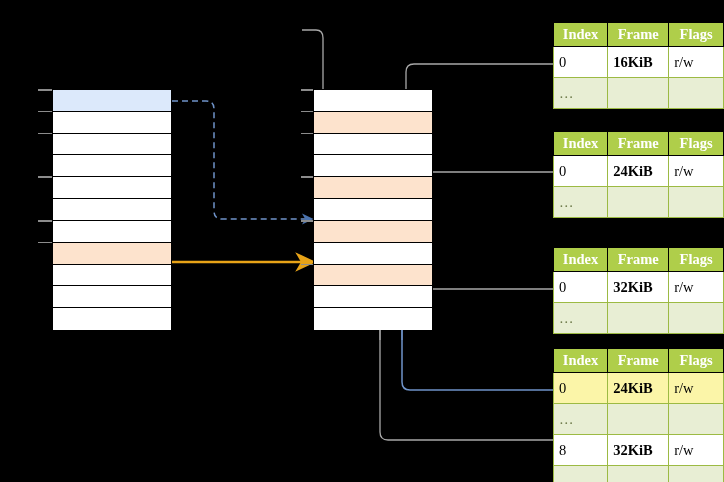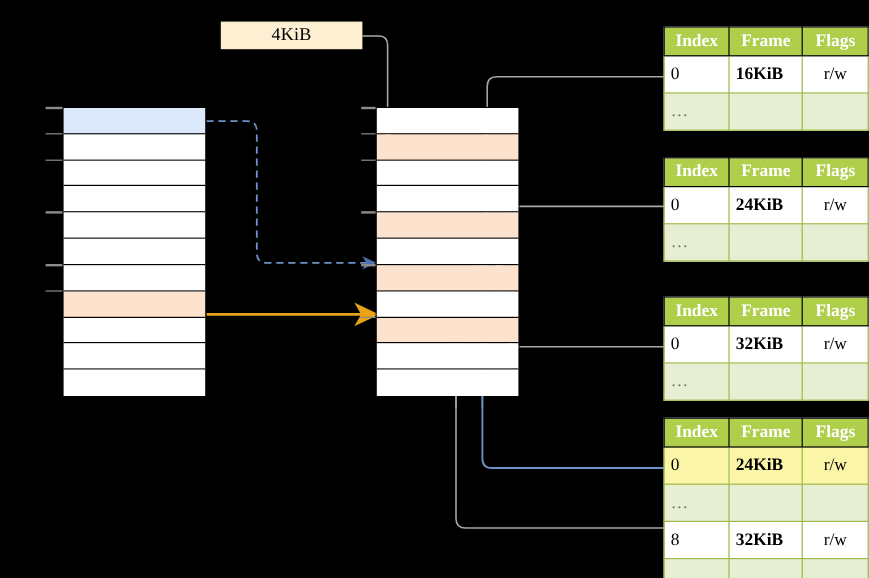--- a/index.html
+++ b/index.html
@@ -25,21 +25,21 @@
   .ptable{position:absolute;border-collapse:collapse;table-layout:fixed;
           border:1.3px solid #000;background:#fff;padding-left:16px;}
   .ptable th{background:#afce4a;color:#ffffff;font-weight:bold;font-size:14.5px;
              text-align:center;border:1.3px solid #000;padding:3px 4px;
              font-family:"Liberation Serif", serif;}
   .ptable td{font-size:14.5px;color:#000;border:1px solid #9cba43;
              padding:2px 5px;height:26px;vertical-align:middle;
              font-family:"Liberation Serif", serif;background:#fff;}
   .ptable tr.ell td{background:#e8eed4;color:#6d7a4a;letter-spacing:2px;}
   .ptable td.hl{background:#fbf5a8;}
-  .col-i{width:54px;} .col-f{width:62px;font-weight:bold;} .col-g{width:58px;text-align:center;}
+  .col-i{width:54px;} .col-f{width:62px;font-weight:bold;} .col-g{width:58px;}
 
   
   svg.wires{position:absolute;left:0;top:0;width:724px;height:482px;overflow:visible;
             pointer-events:none;}
 </style>
 </head>
 <body>
 
 <div id="stage">
 
@@ -70,23 +70,20 @@
 
     <path d="M172,101 L206,101 Q214,101 214,109 L214,211 Q214,219 222,219 L308,219" stroke="#6f93c9" stroke-width="1.5" stroke-dasharray="6,4" fill="none" marker-end="url(#ablue)"></path>
 
     <path d="M172,262 L306,262" stroke="#e8a317" stroke-width="2.4" fill="none" marker-end="url(#aorange)"></path>
 
     <line x1="380" y1="262" x2="380" y2="340" stroke="#a8a8a8" stroke-width="1.1"></line>
     <line x1="402" y1="220" x2="402" y2="340" stroke="#6f93c9" stroke-width="1.2"></line>
     <line x1="416" y1="222" x2="416" y2="262" stroke="#a8a8a8" stroke-width="1.1"></line>
   </svg>
 
-  <div class="sizebox" style="left:184px;top:18px;width:118px;height:23px;">
-    <span>4KiB</span>
-  </div>
 
   <div class="memcol" id="leftcol" style="left:52px;top:89px;width:120px;height:240px;">
       <div class="memrow blue" style="height: 21.8182px;"></div>
       <div class="memrow" style="height: 21.8182px;"></div>
       <div class="memrow" style="height: 21.8182px;"></div>
       <div class="memrow" style="height: 21.8182px;"></div>
       <div class="memrow" style="height: 21.8182px;"></div>
       <div class="memrow" style="height: 21.8182px;"></div>
       <div class="memrow" style="height: 21.8182px;"></div>
       <div class="memrow peach" style="height: 21.8182px;"></div>

